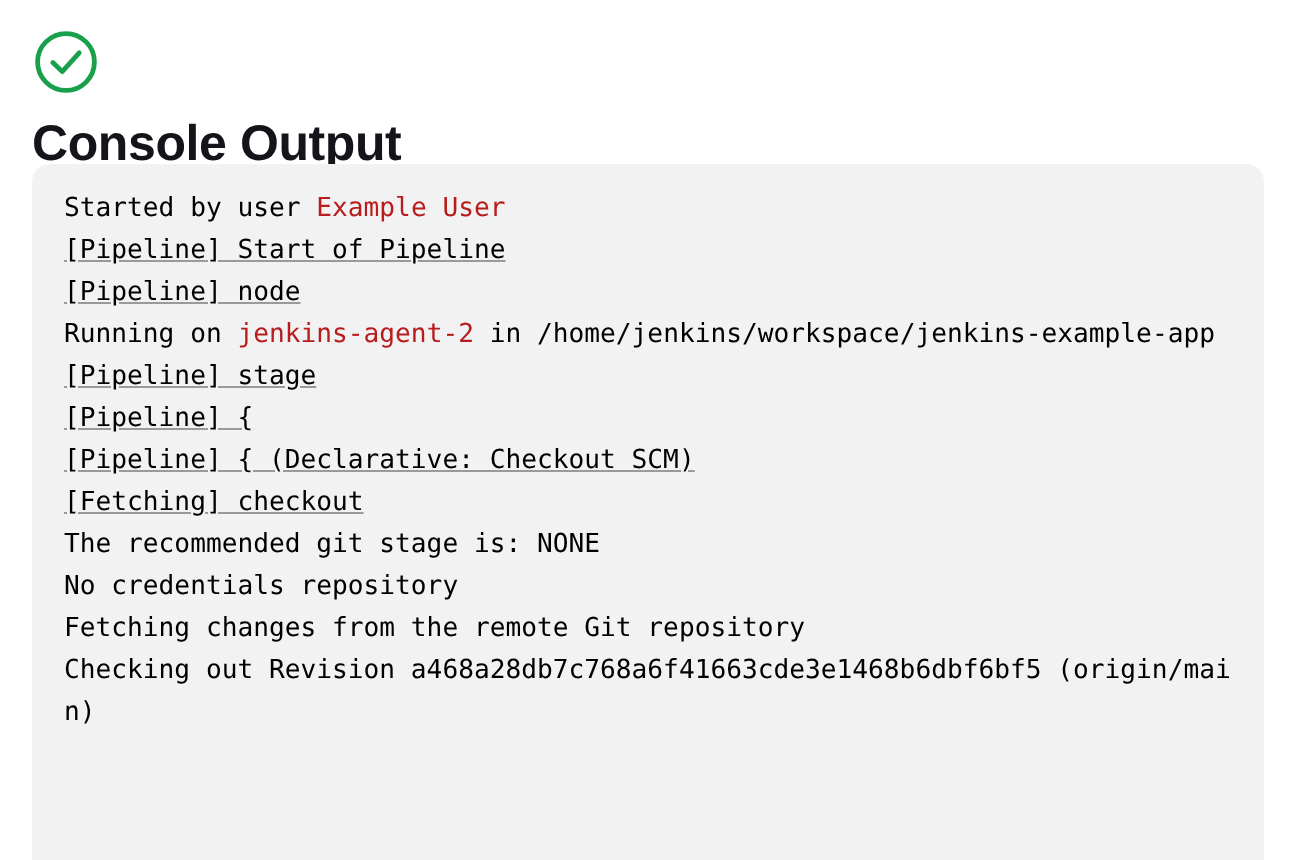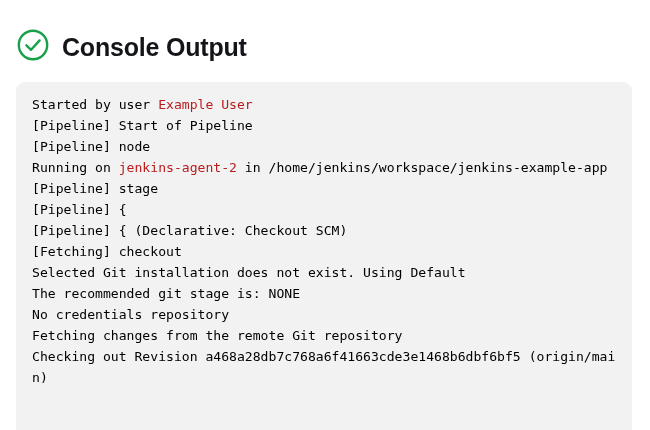--- a/index.html
+++ b/index.html
@@ -16,24 +16,25 @@
   .page {
     position: relative;
     width: 650px;
     height: 430px;
     background: #ffffff;
   }
 
   
   .header {
     display: flex;
-    align-items: flex-end;
+    align-items: flex-start;
     gap: 12px;
     padding: 14px 0 0 16px;
     height: 62px;
+    flex-direction: column;
   }
 
   .status-icon {
     width: 34px;
     height: 34px;
     flex: 0 0 34px;
     display: block;
   }
 
   .page-title {
@@ -71,20 +72,21 @@
     word-break: break-all;
   }
 
   .log-line {
     display: block;
     min-height: 21px;
   }
 
   .log-line.muted {
     color: #9a9a9e;
+    text-decoration: underline;
   }
 
   .tok-link {
     color: #b91c1c;
   }
 
   .tok-plain {
     color: #000000;
   }
 </style>
@@ -103,21 +105,20 @@
 
   <div class="console-panel">
     <pre class="console-log" id="console-log"><span class="log-line"><span class="tok-plain">Started by user </span><span class="tok-link">Example User</span>
 </span><span class="log-line muted"><span class="tok-plain">[Pipeline] Start of Pipeline</span>
 </span><span class="log-line muted"><span class="tok-plain">[Pipeline] node</span>
 </span><span class="log-line"><span class="tok-plain">Running on </span><span class="tok-link">jenkins-agent-2</span><span class="tok-plain"> in /home/jenkins/workspace/jenkins-example-app</span>
 </span><span class="log-line muted"><span class="tok-plain">[Pipeline] stage</span>
 </span><span class="log-line muted"><span class="tok-plain">[Pipeline] {</span>
 </span><span class="log-line muted"><span class="tok-plain">[Pipeline] { (Declarative: Checkout SCM)</span>
 </span><span class="log-line muted"><span class="tok-plain">[Fetching] checkout</span>
-</span><span class="log-line"><span class="tok-plain">Selected Git installation does not exist. Using Default</span>
 </span><span class="log-line"><span class="tok-plain">The recommended git stage is: NONE</span>
 </span><span class="log-line"><span class="tok-plain">No credentials repository</span>
 </span><span class="log-line"><span class="tok-plain">Fetching changes from the remote Git repository</span>
 </span><span class="log-line"><span class="tok-plain">Checking out Revision a468a28db7c768a6f41663cde3e1468b6dbf6bf5 (origin/main)</span>
 </span></pre>
   </div>
 
 </div>
 
 </body></html>

